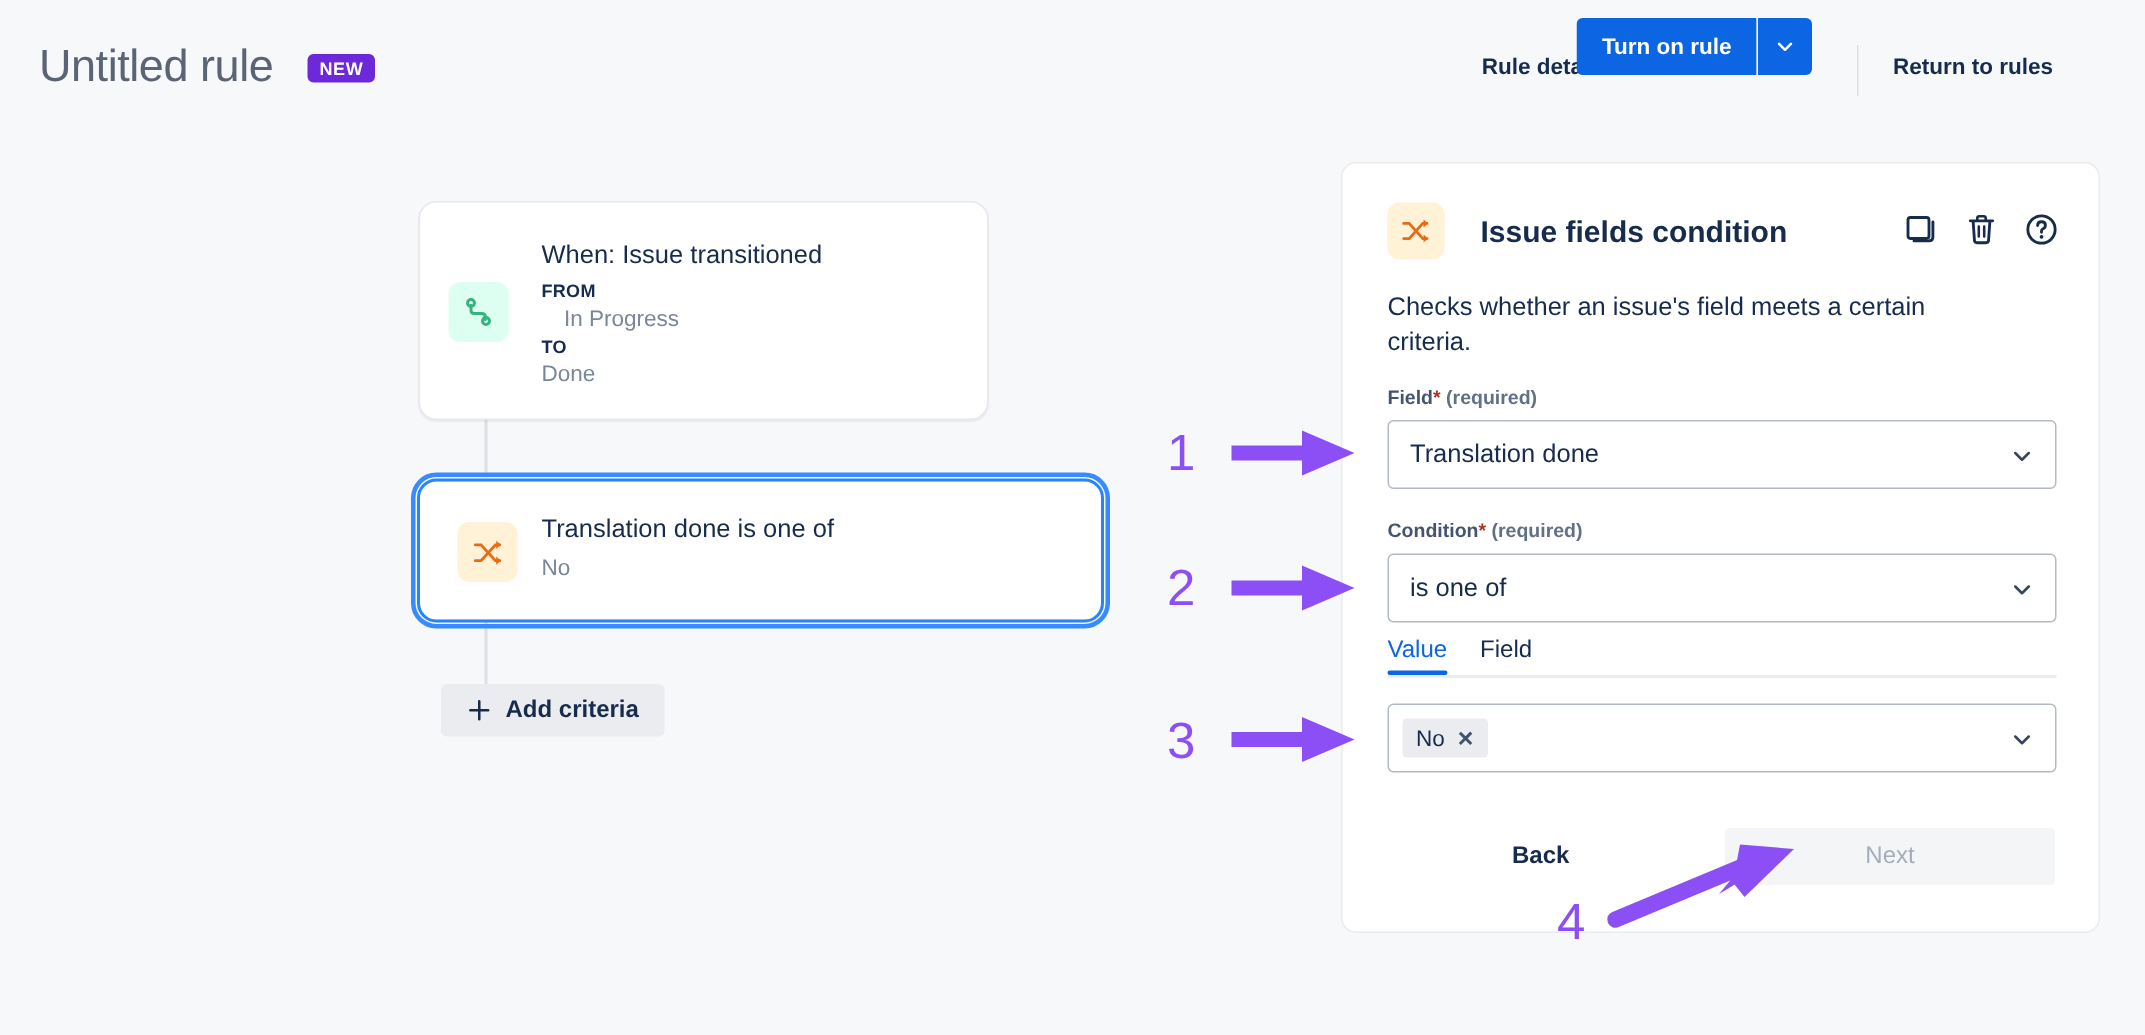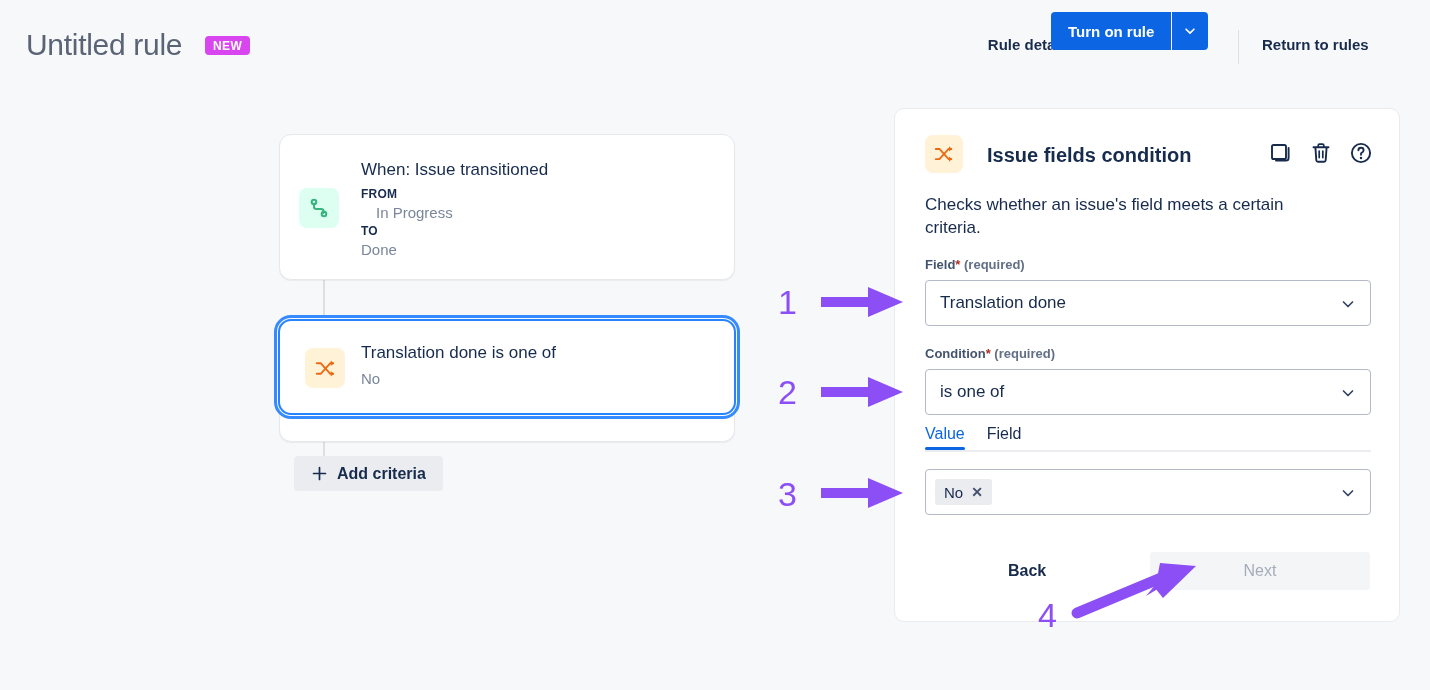--- a/index.html
+++ b/index.html
@@ -12,21 +12,21 @@
   .page { position: relative; width: 1430px; height: 690px; background: #f7f8fa; }
 
   
   .header { position: absolute; left: 0; top: 0; width: 1430px; height: 92px; }
   .rule-title {
     position: absolute; left: 26px; top: 28px;
     font-size: 30px; font-weight: 400; color: #5b6475; letter-spacing: -0.3px;
   }
   .new-badge {
     position: absolute; left: 205px; top: 36px;
-    background: #d946ef; color: #ffffff;
+    background: #6d28d9; color: #ffffff;
     font-size: 12px; font-weight: 700; letter-spacing: 0.4px;
     padding: 4px 8px 3px 8px; border-radius: 4px; line-height: 1;
   }
   .rule-details {
     position: absolute; right: 358px; top: 36px;
     font-size: 15px; font-weight: 700; color: #172b4d; cursor: pointer;
   }
   .turnon-group {
     position: absolute; left: 1051px; top: 12px; height: 38px;
     display: flex; border-radius: 4px; overflow: hidden;
@@ -54,22 +54,22 @@
   .connector {
     position: absolute; left: 323px; width: 2px; background: #dcdfe4;
   }
   .conn-1 { top: 278px; height: 38px; }
   .conn-2 { top: 412px; height: 48px; }
 
   .card {
     position: absolute; background: #ffffff; border: 1px solid #e6e8ec;
     border-radius: 12px; box-shadow: 0 1px 1px rgba(9,30,66,0.06);
   }
-  .card-trigger { left: 279px; top: 134px; width: 456px; height: 146px; }
-  .card-cond    { left: 279px; top: 320px; width: 456px; height: 122px; }
+  .card-trigger { left: 279px; top: 134px; width: 380px; height: 146px; }
+  .card-cond    { left: 279px; top: 320px; width: 456px; height: 94px; }
 
   .sel-ring {
     position: absolute; left: 274px; top: 315px; width: 466px; height: 104px;
     border: 3px solid #388bff; border-radius: 17px; pointer-events: none;
   }
   .sel-ring-inner {
     position: absolute; left: 278px; top: 319px; width: 458px; height: 96px;
     border: 2px solid #2684ff; border-radius: 13px; pointer-events: none;
   }
 

